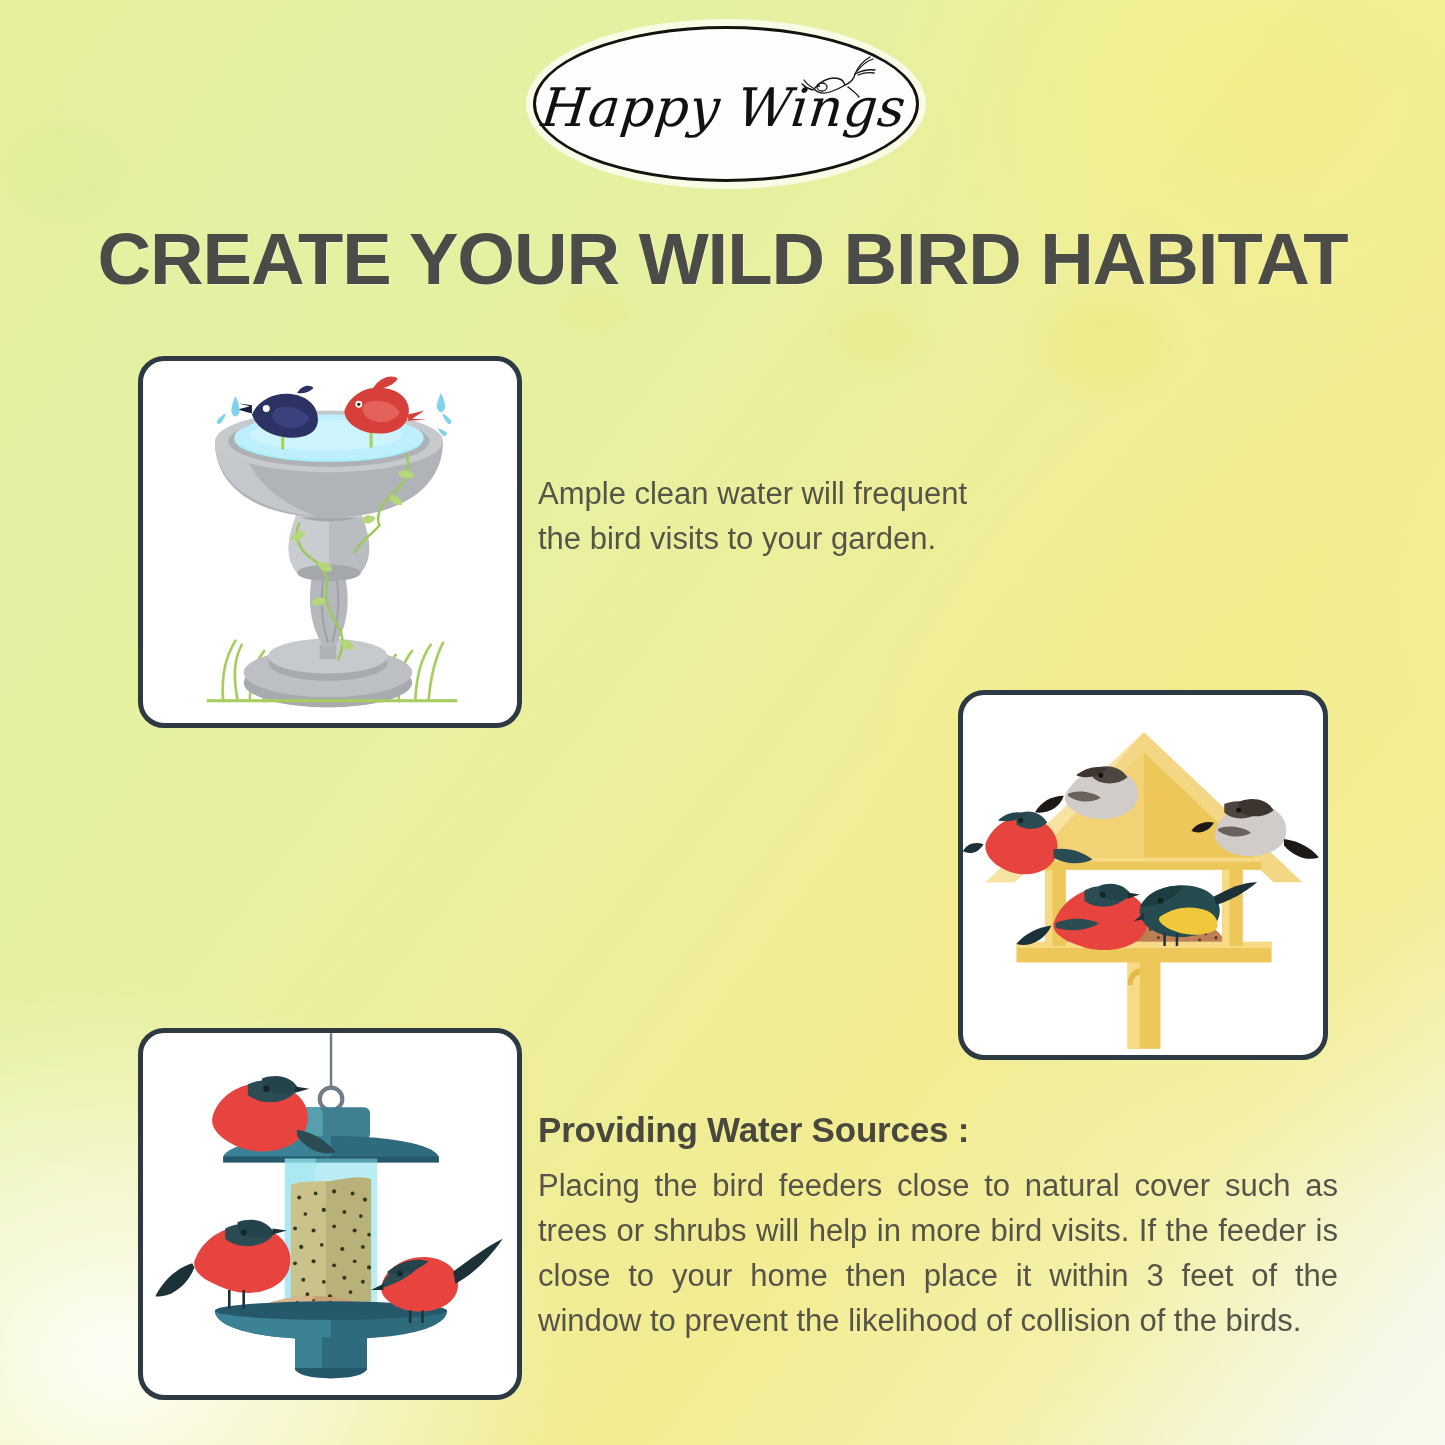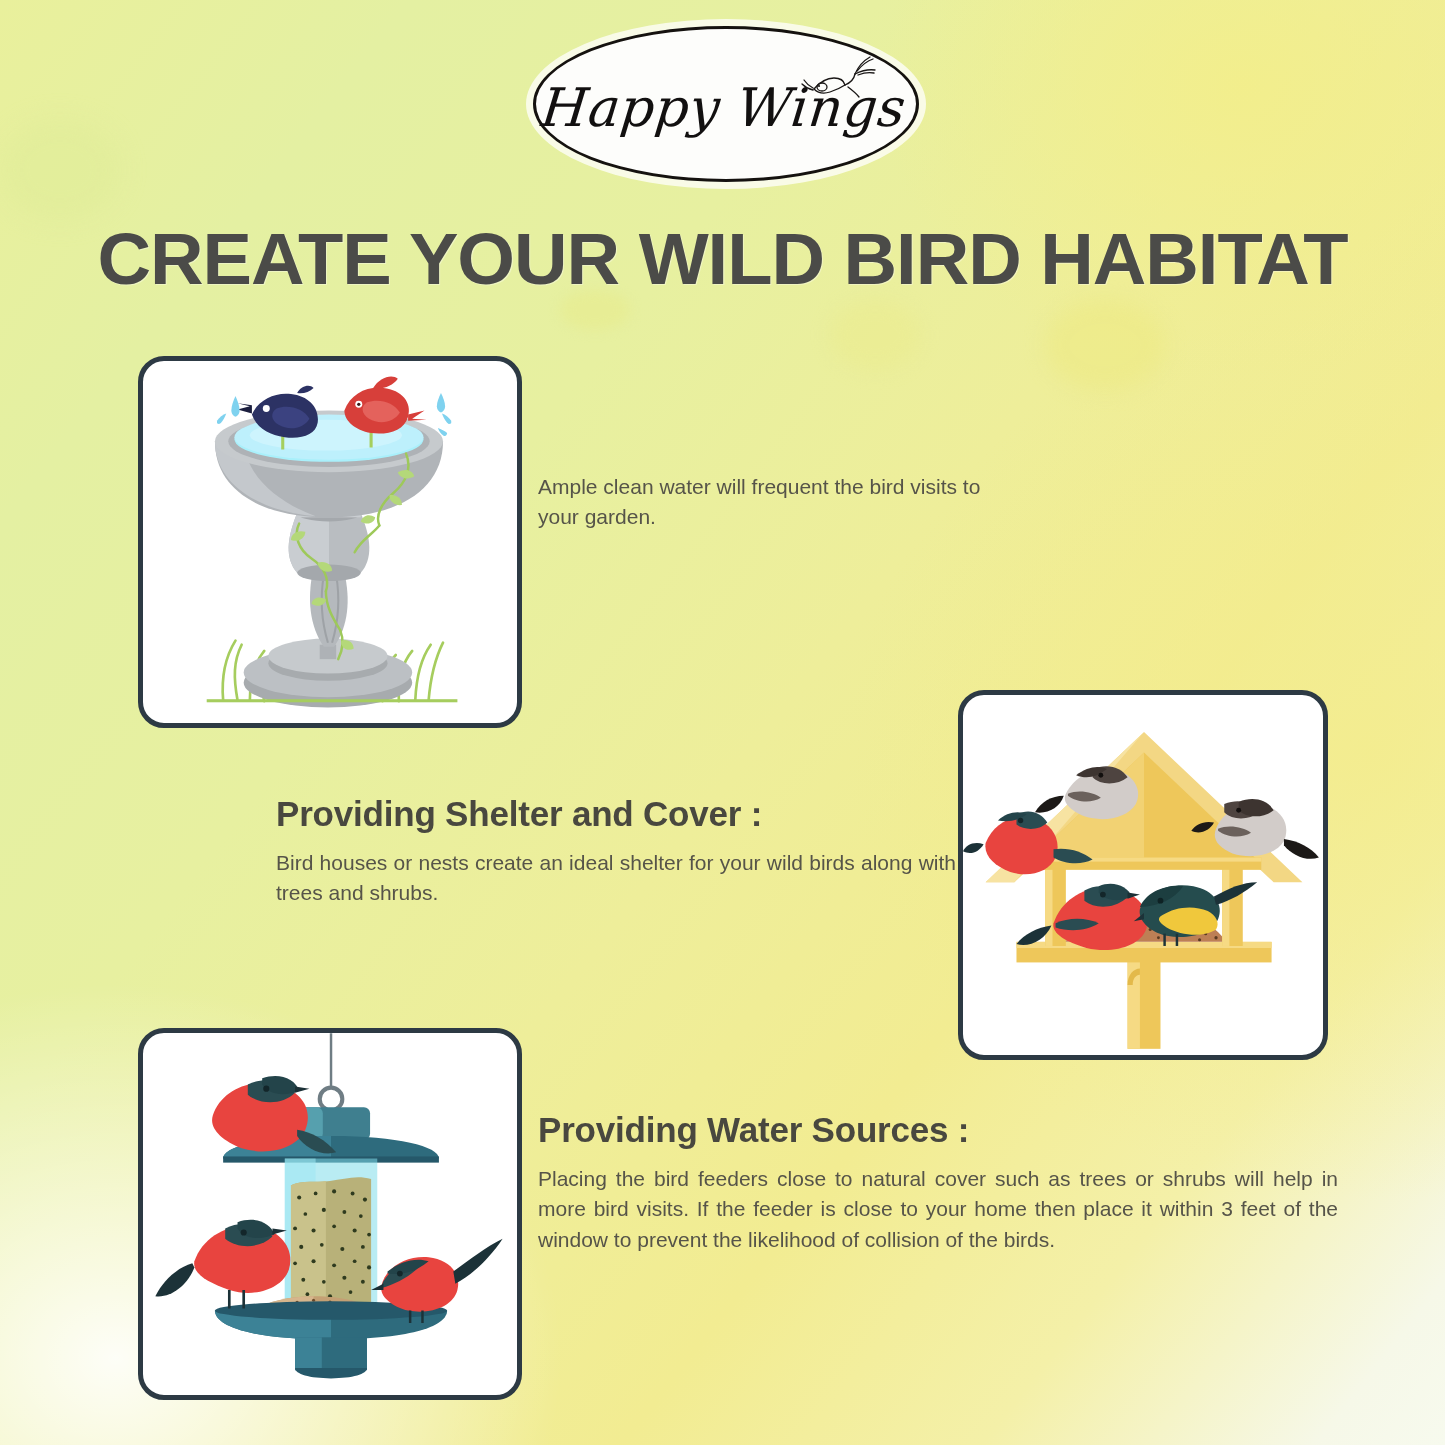--- a/index.html
+++ b/index.html
@@ -75,21 +75,21 @@
     font-family:"Liberation Sans", sans-serif;
     font-weight:bold;
     font-size:35px;
     color:#49483f;
     letter-spacing:-.2px;
   }
   .block p{
     margin:0;
     font-family:"Liberation Sans", sans-serif;
     font-weight:400;
-    font-size:21px;
+    font-size:31px;
     line-height:1.45;
     color:#565449;
   }
   #text-water{left:538px;top:472px;width:470px;}
   #text-shelter{left:276px;top:794px;width:680px;}
   #text-food{left:538px;top:1110px;width:800px;}
   #text-shelter p{text-align:justify;}
   #text-food p{text-align:justify;}
 </style>
 </head>
@@ -315,24 +315,20 @@
         <path d="M172 206 C178 192 196 184 214 186 C206 198 190 206 172 206 Z" fill="#1c3e40"></path>
         <circle cx="192" cy="200" r="2.8" fill="#0e2224"></circle>
         <path d="M176 212 L166 220 L176 218 Z" fill="#1c3238"></path>
         <path d="M244 196 C258 188 272 182 286 182 C274 192 260 200 246 204 Z" fill="#1c3238"></path>
         <path d="M196 232 L196 244" stroke="#1c3238" stroke-width="2.4"></path>
         <path d="M208 232 L208 244" stroke="#1c3238" stroke-width="2.4"></path>
       </g>
     </svg>
   </div>
 
-  <div class="block" id="text-shelter">
-    <h2>Providing Shelter and Cover :</h2>
-    <p>Bird houses or nests create an ideal shelter for your wild birds along with trees and shrubs.</p>
-  </div>
 
   <div class="card" id="card-food">
     <svg viewBox="0 0 364 352">
 
       <path d="M183 0 L183 54" stroke="#6f7d84" stroke-width="2.4" fill="none"></path>
       <circle cx="183" cy="64" r="11" fill="none" stroke="#6f7d84" stroke-width="4"></circle>
 
       <rect x="145" y="72" width="76" height="32" rx="6" fill="#3f7f8f"></rect>
       <rect x="145" y="72" width="30" height="32" rx="6" fill="#56a0ae"></rect>
 

